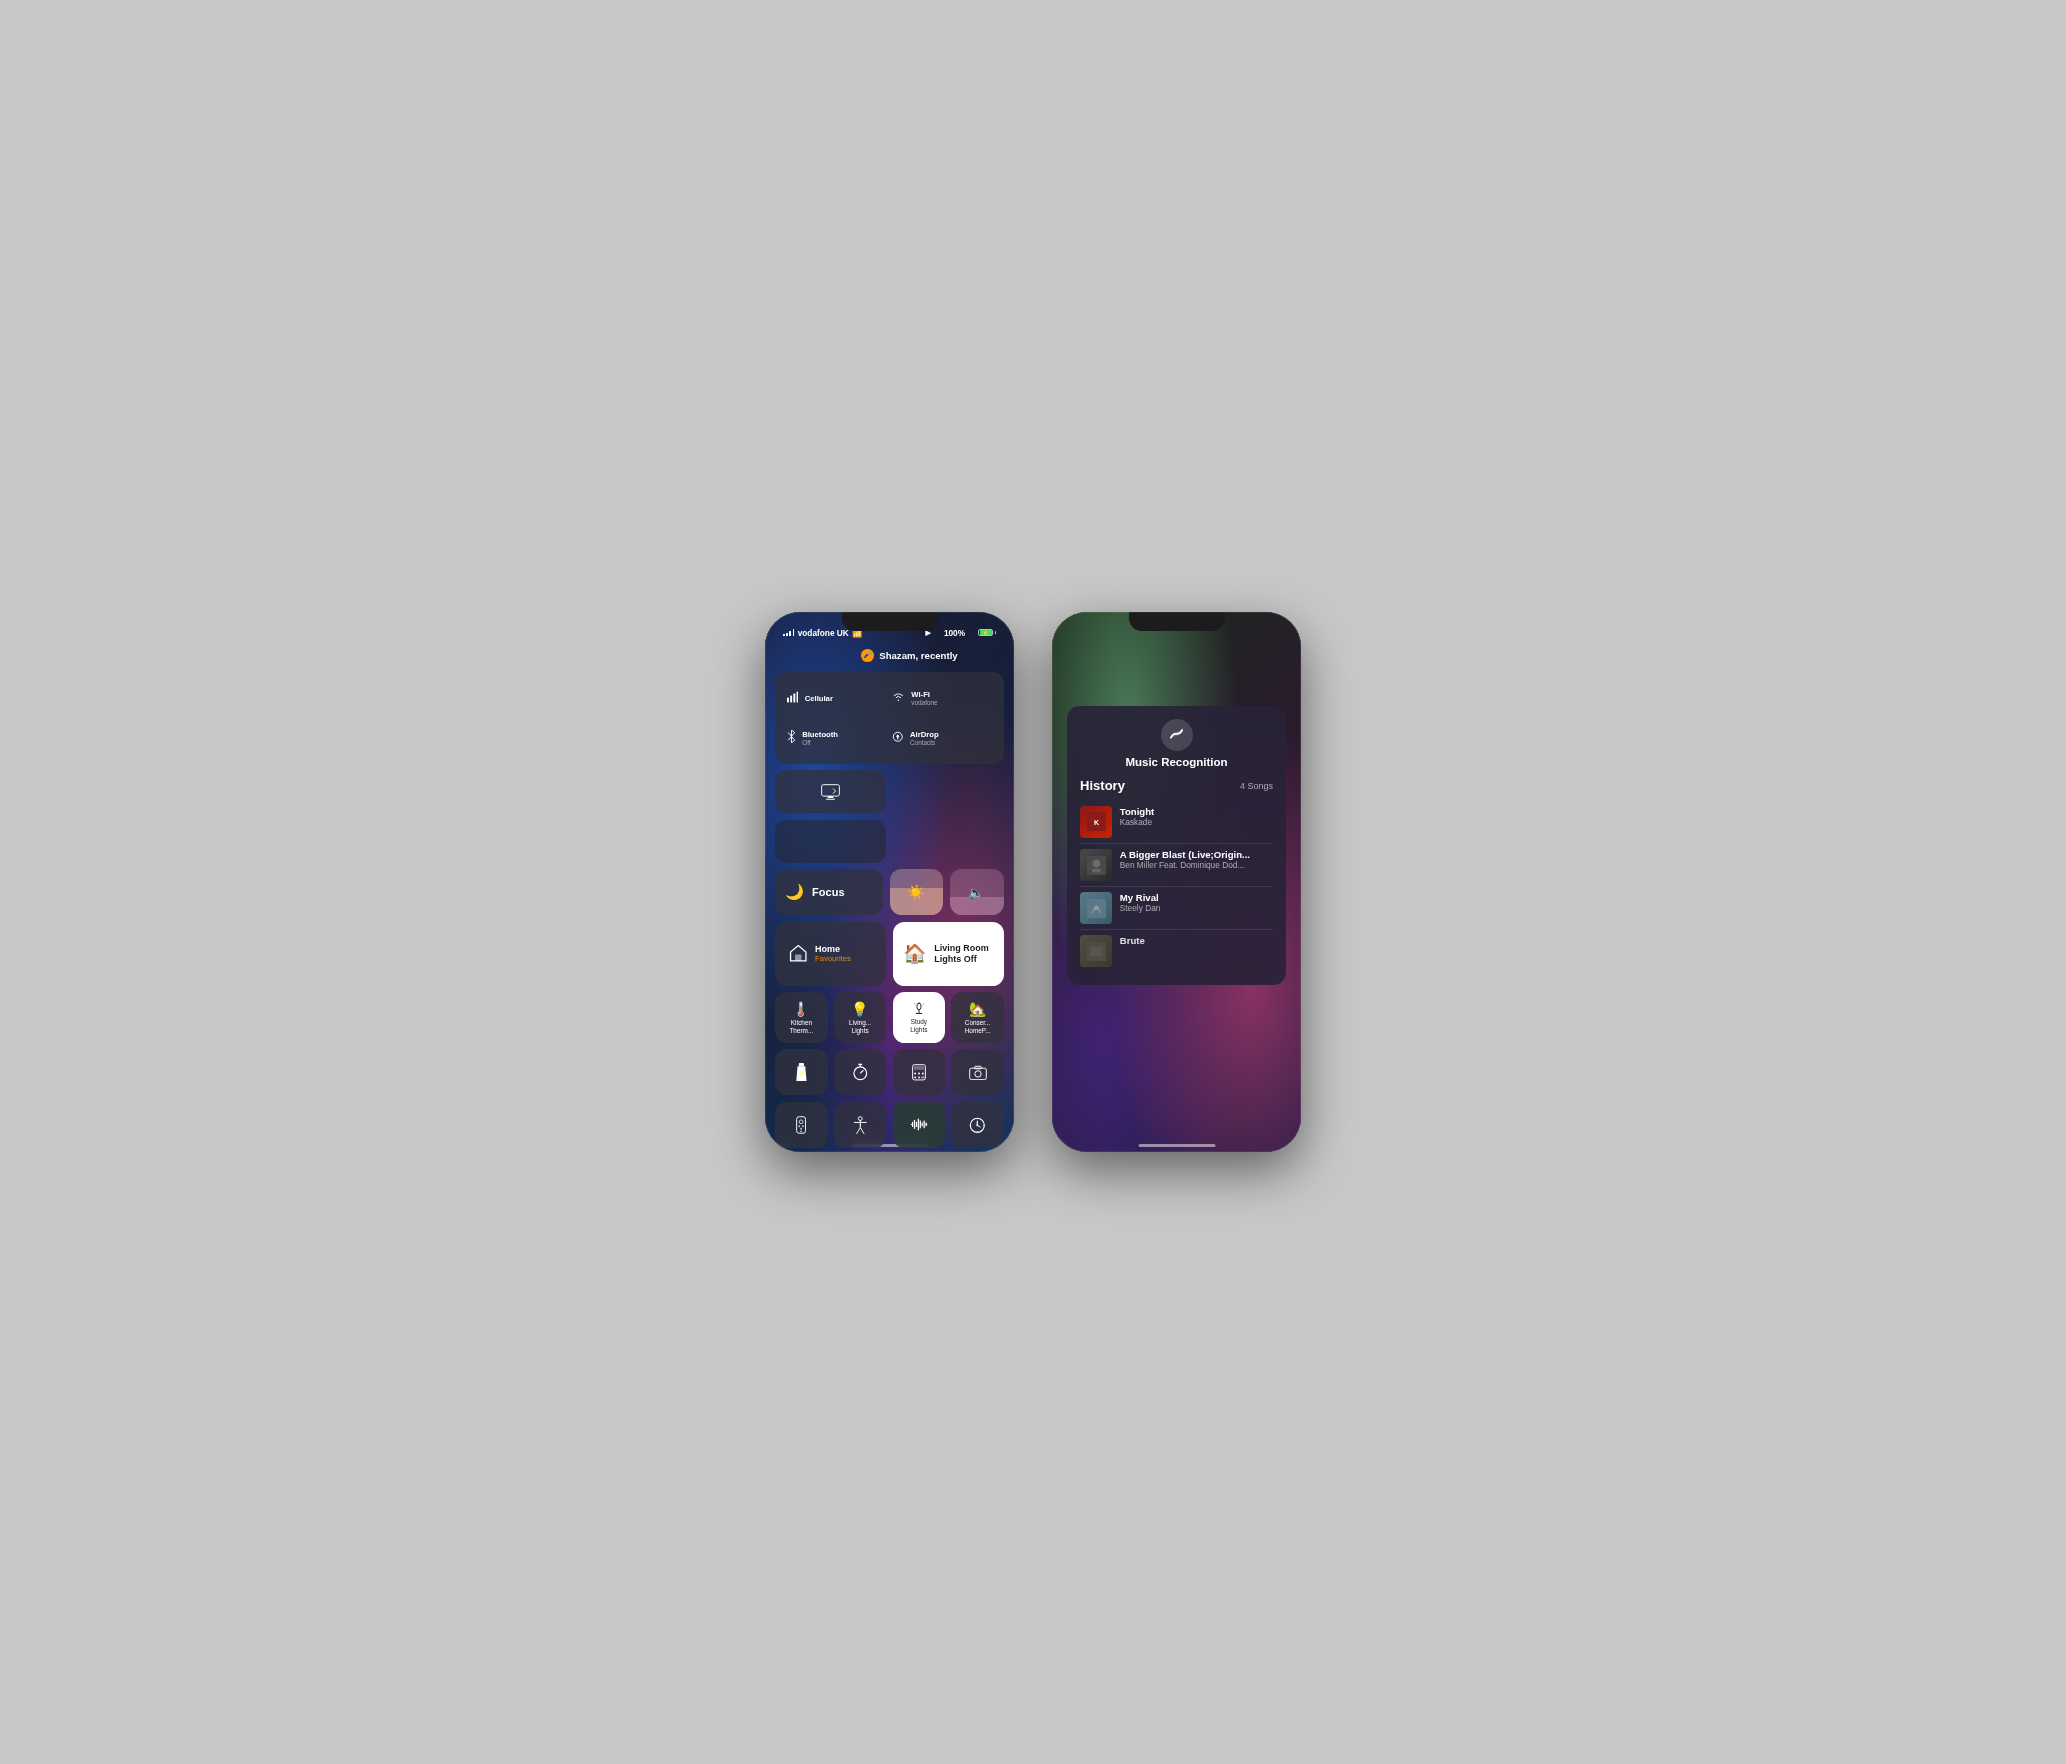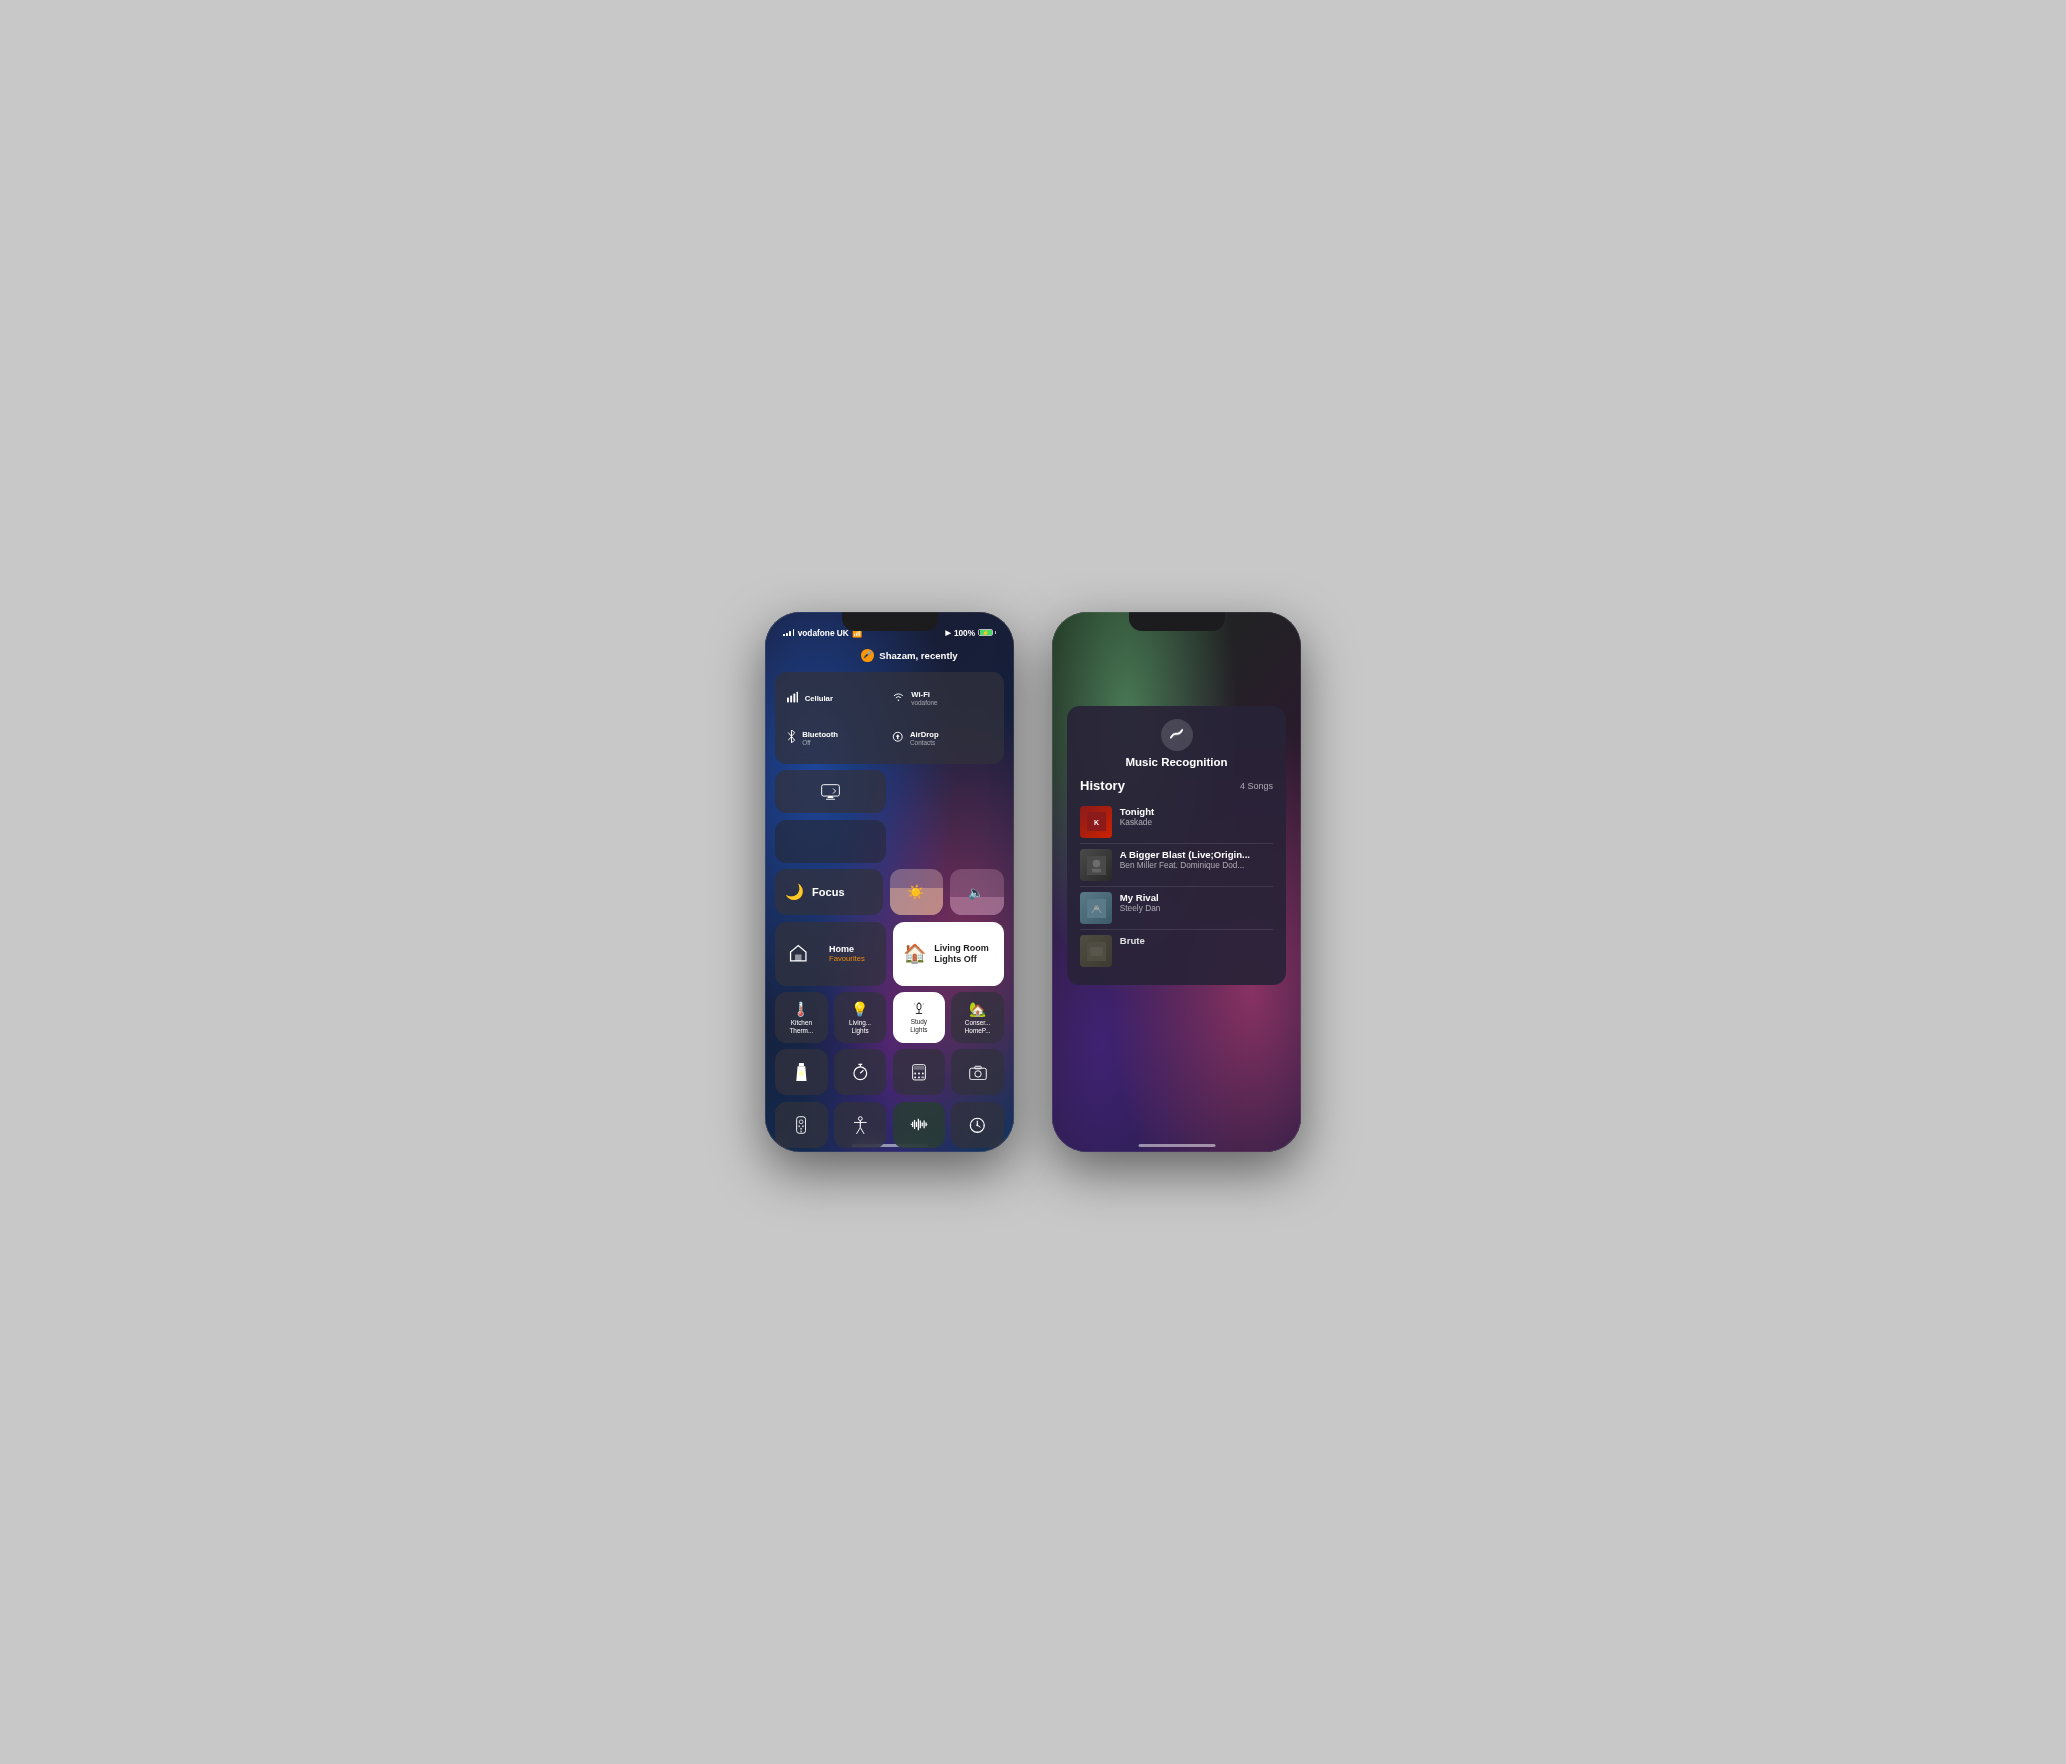--- a/index.html
+++ b/index.html
@@ -105,21 +105,21 @@
       height: 7.7px;
     }
     .signal-bar {
       background: white;
       width: 1.9px;
       border-radius: 0.6px;
     }
     .status-right {
       display: flex;
       align-items: center;
-      gap: 3px;
+      gap: 13px;
       color: white;
       font-size: 8.3px;
       font-weight: 600;
     }
     .battery {
       display: flex;
       align-items: center;
       gap: 1.3px;
     }
     .battery-body {
@@ -270,21 +270,21 @@
       gap: 6.4px;
       margin-bottom: 6.4px;
     }
     .home-tile {
       height: 64px;
       background: rgba(50,50,60,0.75);
       backdrop-filter: blur(6.4px);
       border-radius: 11.5px;
       display: flex;
       align-items: center;
-      gap: 18px;
+      gap: 4px;
       padding: 0 10.2px;
     }
     .home-icon-wrap {
       width: 25.6px;
       height: 25.6px;
       display: flex;
       align-items: center;
       justify-content: center;
       font-size: 18px;
     }

